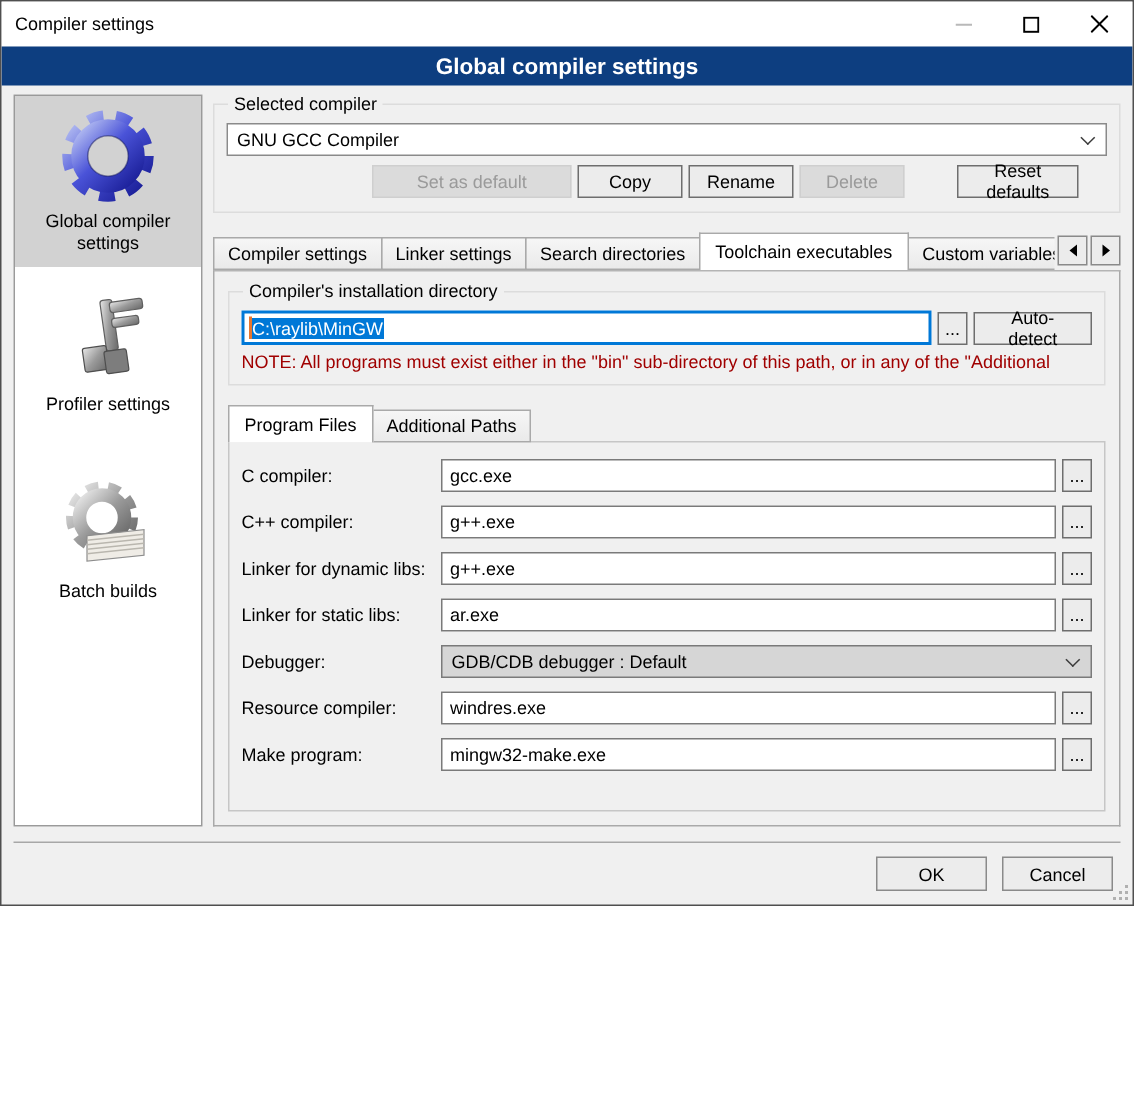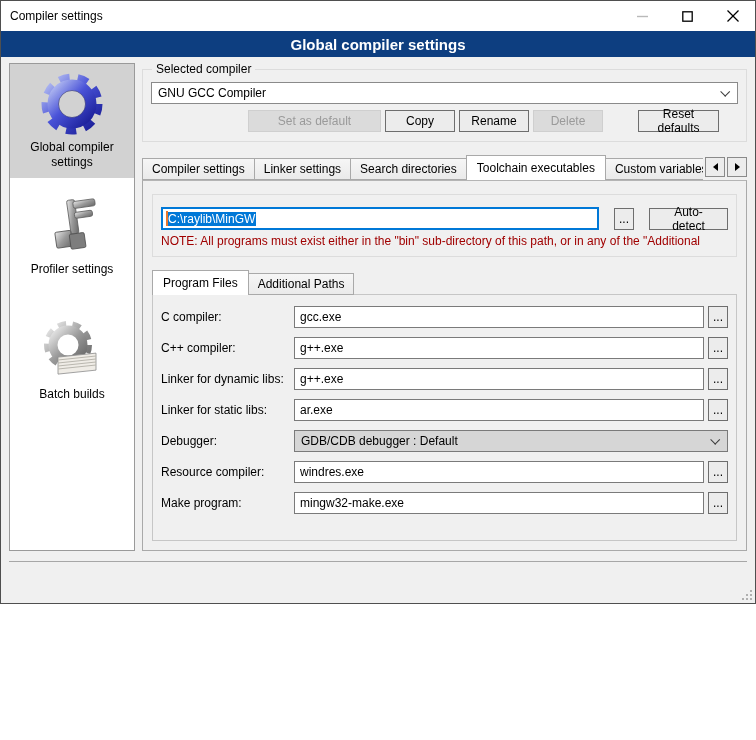--- a/index.html
+++ b/index.html
@@ -76,21 +76,21 @@
               border-right:5px solid #000; }
   .tri-right { width:0; height:0; border-top:4px solid transparent; border-bottom:4px solid transparent;
                border-left:5px solid #000; }
   
   .tabpage { border:1px solid #a9a9a9; border-top:1px solid #b4b4b4; background:#f0f0f0;
              padding:13px 9px 9px 9px; flex:1; display:flex; flex-direction:column; min-height:0; }
   .innerpage { border:1px solid #c6c6c6; background:#f0f0f0; margin-top:-1px;
                padding:11px 8px 8px 8px; flex:1; }
   .subtabs { margin-top:12px; }
   
-  .dir-row { display:flex; gap:15px; align-items:center; }
+  .dir-row { display:flex; gap:4px; align-items:center; }
   .pathbox { flex:1; height:23px; border:2px solid #0078d7; background:#fff;
              display:flex; align-items:center; padding:0 3px; position:relative; overflow:hidden; }
   .pathbox .caret { width:2px; height:15px; background:#e8762e; position:absolute; left:3px; top:2px; z-index:2; }
   .pathbox .selection { background:#0078d7; color:#fff; padding:0 1px 0 2px; white-space:pre; }
   .mini-btn { width:20px; height:22px; flex:0 0 auto; padding:0; line-height:10px; }
   .b-autodetect { width:79px; flex:0 0 auto; }
   .note { color:#a00000; margin-top:4px; white-space:nowrap; overflow:hidden; }
   
   .frow { display:flex; align-items:center; margin-bottom:9px; }
   .frow .flabel { width:133px; flex:0 0 auto; }
@@ -224,20 +224,21 @@
             </div>
           <div class="arrow-btn">
               <span class="tri-right"></span>
             </div>
         </div>
       </div>
 
       <div class="tabpage">
 
         <div class="group">
+          <span class="legend">Compiler's installation directory</span>
           <div class="dir-row">
             <div class="pathbox">
               <span class="caret"></span>
               <span class="selection">C:\raylib\MinGW</span>
             </div>
             <button class="btn mini-btn">...</button>
             <button class="btn b-autodetect">Auto-detect</button>
           </div>
           <div class="note">NOTE: All programs must exist either in the "bin" sub-directory of this path, or in any of the "Additional</div>
         </div>
@@ -309,20 +310,24 @@
             </div>
           </div>
 
         </div>
       </div>
     </div>
   </div>
 
   <div class="footer">
     <div class="divider"></div>
+    <div class="fbtns">
+      <button class="btn">OK</button>
+      <button class="btn">Cancel</button>
+    </div>
     <div class="grip">
         <i></i>
         <i></i>
         <i></i>
         <i></i>
         <i></i>
         <i></i>
       </div>
   </div>
 

